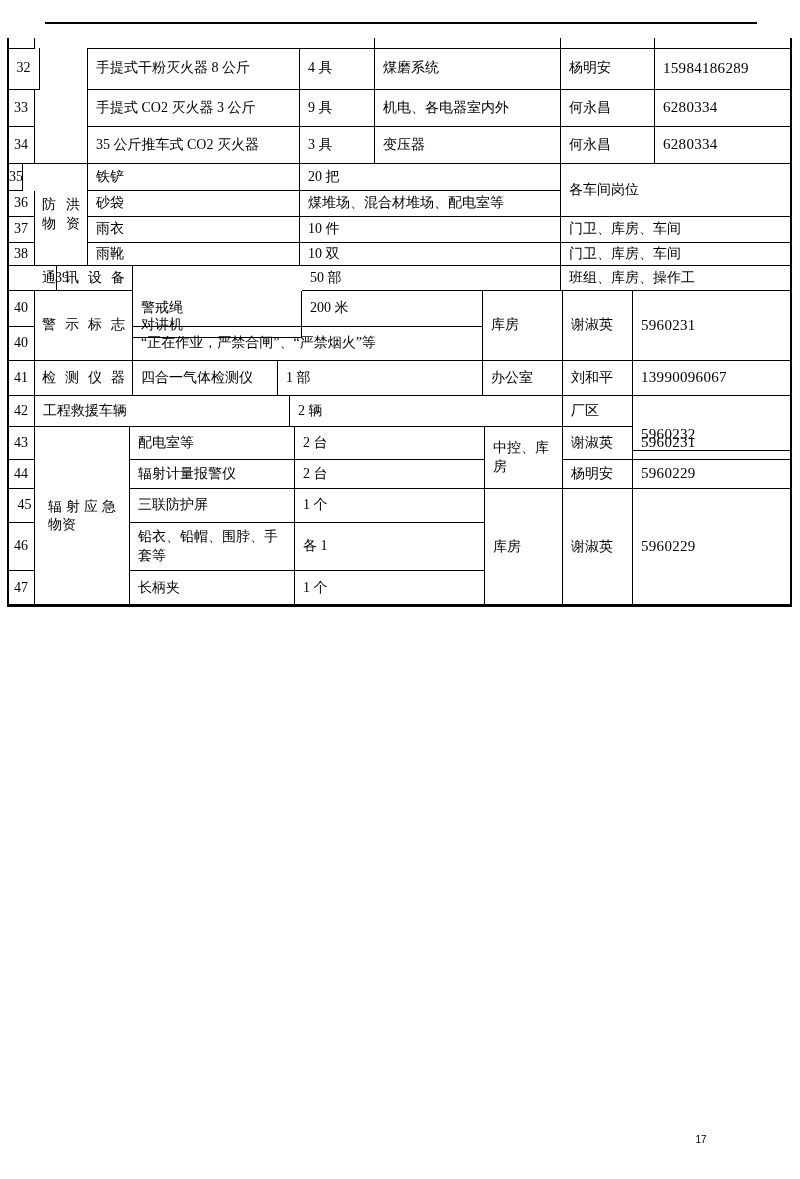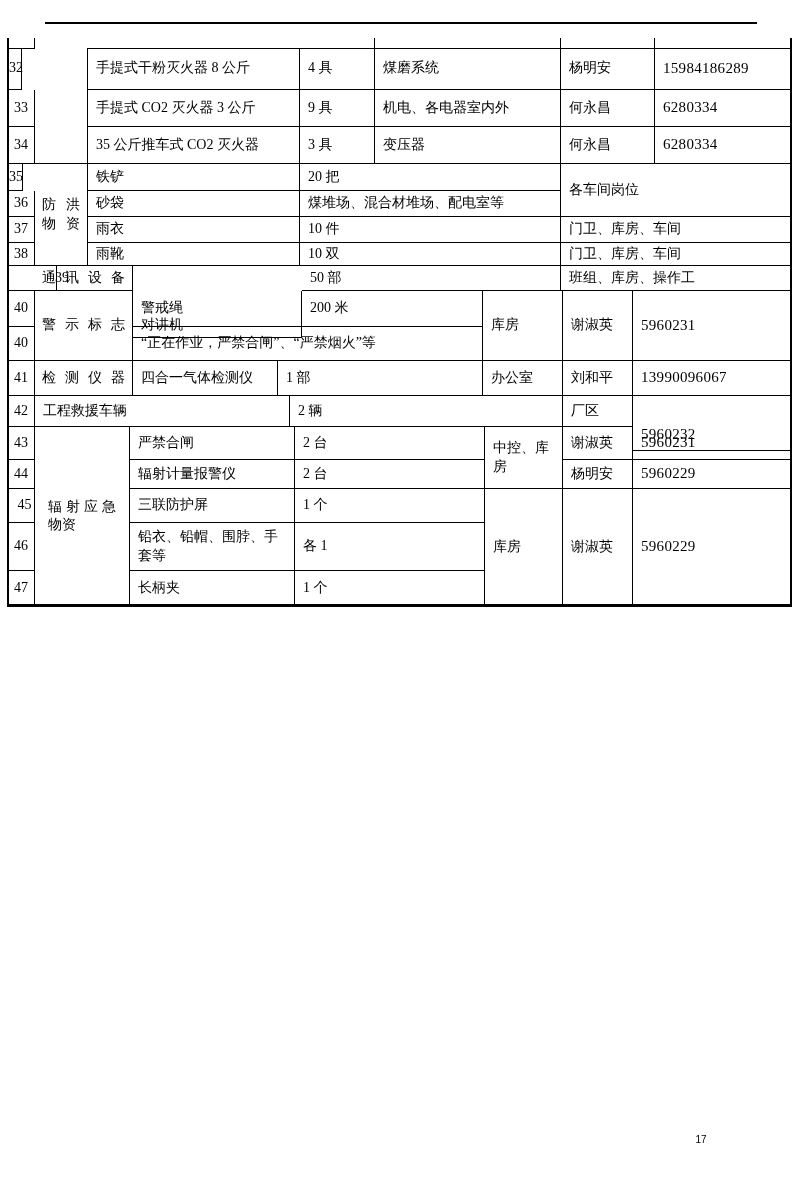--- a/index.html
+++ b/index.html
@@ -32,21 +32,21 @@
     text-align:center;font-size:10px;
     font-family:"Liberation Sans","DejaVu Sans",sans-serif;
   }
 </style>
 </head>
 <body>
 
 <div class="page">
   <div class="title-rule"></div>
   <div id="table-layer">
-      <div class="c num" style="left: 8px; top: 48px; width: 14px; height: 42px;">32</div>
+      <div class="c num" style="left: 8px; top: 48px; width: 32px; height: 42px;">32</div>
       <div class="c txt" style="left: 35px; top: 48px; width: 53px; height: 116px;"></div>
       <div class="c txt" style="left: 88px; top: 48px; width: 212px; height: 42px;">手提式干粉灭火器 8 公斤</div>
       <div class="c txt" style="left: 300px; top: 48px; width: 75px; height: 42px;">4 具</div>
       <div class="c txt" style="left: 375px; top: 48px; width: 186px; height: 42px;">煤磨系统</div>
       <div class="c txt" style="left: 561px; top: 48px; width: 94px; height: 42px;">杨明安</div>
       <div class="c txt ph" style="left: 655px; top: 48px; width: 137px; height: 42px;">15984186289</div>
       <div class="c num" style="left: 8px; top: 90px; width: 27px; height: 37px;">33</div>
       <div class="c txt" style="left: 88px; top: 90px; width: 212px; height: 37px;">手提式 CO2 灭火器 3 公斤</div>
       <div class="c txt" style="left: 300px; top: 90px; width: 75px; height: 37px;">9 具</div>
       <div class="c txt" style="left: 375px; top: 90px; width: 186px; height: 37px;">机电、各电器室内外</div>
@@ -95,21 +95,21 @@
       <div class="c txt" style="left: 483px; top: 361px; width: 80px; height: 35px;">办公室</div>
       <div class="c txt" style="left: 563px; top: 361px; width: 70px; height: 35px;">刘和平</div>
       <div class="c txt ph" style="left: 633px; top: 361px; width: 159px; height: 35px;">13990096067</div>
       <div class="c num" style="left: 8px; top: 396px; width: 27px; height: 31px;">42</div>
       <div class="c txt" style="left: 35px; top: 396px; width: 255px; height: 31px;">工程救援车辆</div>
       <div class="c txt" style="left: 290px; top: 396px; width: 273px; height: 31px;">2 辆</div>
       <div class="c txt" style="left: 563px; top: 396px; width: 70px; height: 31px;">厂区</div>
       <div class="c txt ph" style="left: 633px; top: 396px; width: 159px; height: 31px; margin-top: 24px;">5960232</div>
       <div class="c jus" style="left: 35px; top: 427px; width: 95px; height: 179px;">辐射应急物资</div>
       <div class="c num" style="left: 8px; top: 427px; width: 27px; height: 33px;">43</div>
-      <div class="c txt" style="left: 130px; top: 427px; width: 165px; height: 33px;">严禁合闸</div>
+      <div class="c txt" style="left: 130px; top: 427px; width: 165px; height: 33px;">配电室等</div>
       <div class="c txt" style="left: 295px; top: 427px; width: 190px; height: 33px;">2 台</div>
       <div class="c txt" style="left: 485px; top: 427px; width: 78px; height: 62px;">中控、库房</div>
       <div class="c txt" style="left: 563px; top: 427px; width: 70px; height: 33px;">谢淑英</div>
       <div class="c txt ph" style="left: 633px; top: 427px; width: 159px; height: 33px;">5960231</div>
       <div class="c num" style="left: 8px; top: 460px; width: 27px; height: 29px;">44</div>
       <div class="c txt" style="left: 130px; top: 460px; width: 165px; height: 29px;">辐射计量报警仪</div>
       <div class="c txt" style="left: 295px; top: 460px; width: 190px; height: 29px;">2 台</div>
       <div class="c txt" style="left: 563px; top: 460px; width: 70px; height: 29px;">杨明安</div>
       <div class="c txt ph" style="left: 633px; top: 460px; width: 159px; height: 29px;">5960229</div>
       <div class="c num" style="left: 8px; top: 489px; width: 27px; height: 34px; padding-left: 8px;">45</div>

